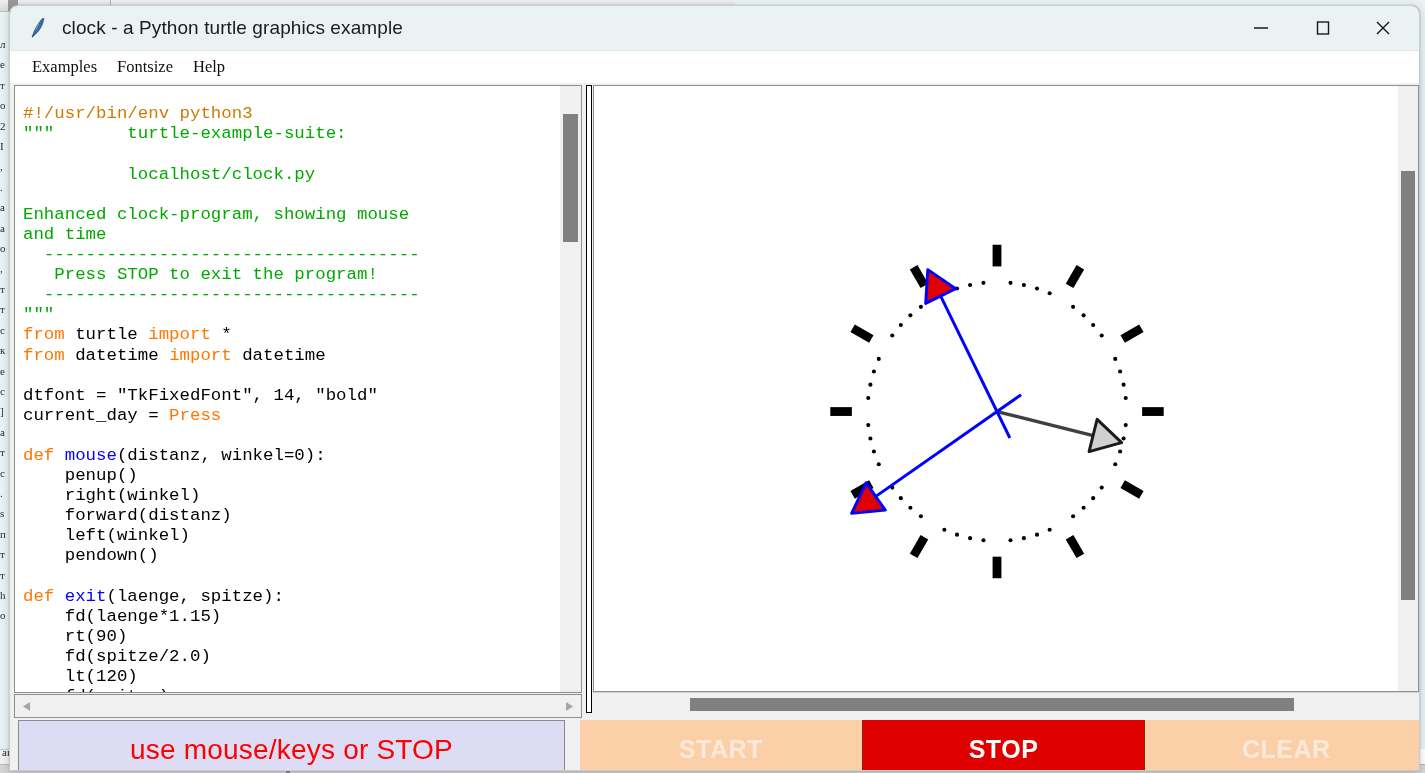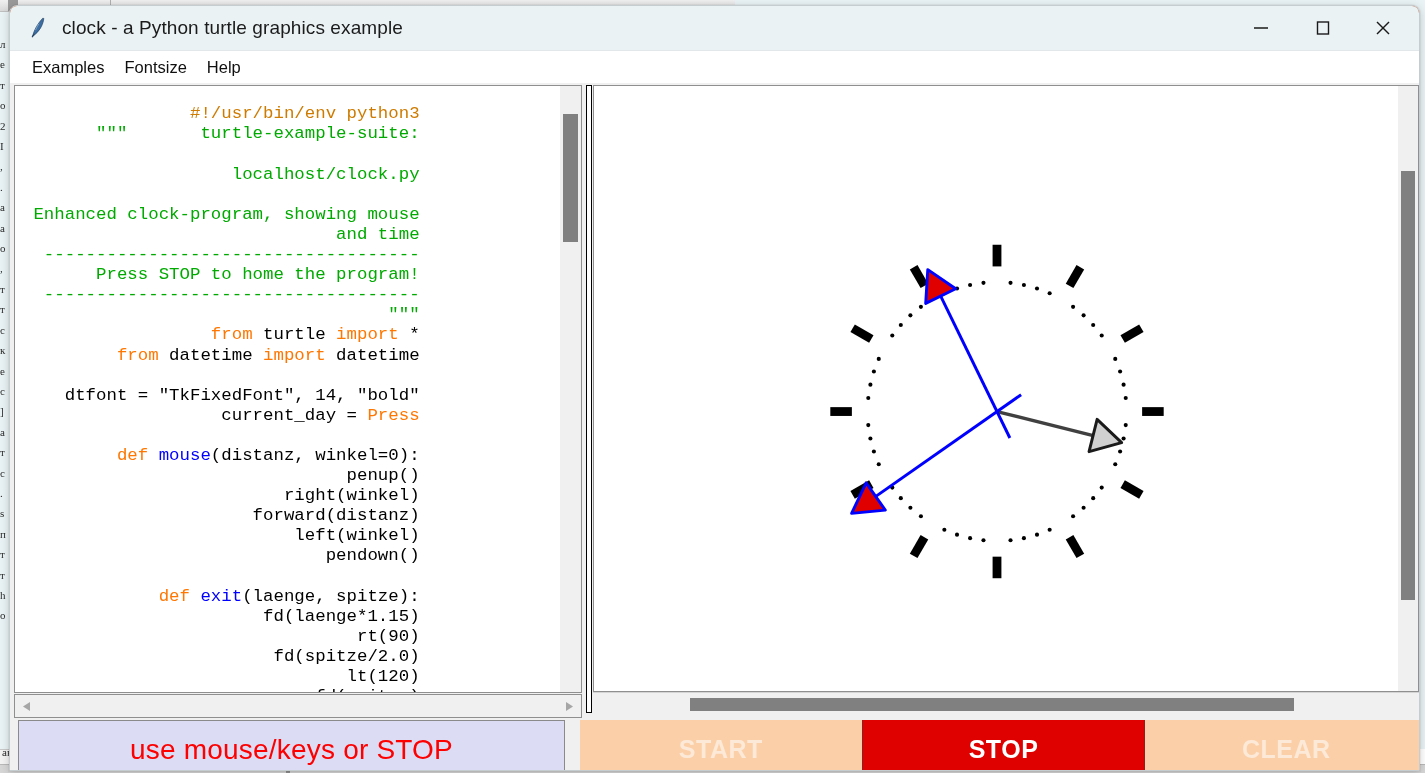--- a/index.html
+++ b/index.html
@@ -41,21 +41,20 @@
   #bg-bottom-strip2{position:absolute;left:286px;top:764px;width:4px;height:9px;background:#8e8e8e;}
 
   
   #window{
     position:absolute;left:9px;top:5px;width:1409px;height:764px;
     background:#c2410c;
     border:1px solid #c6cdd0;
     border-radius:8px 8px 0 0;
     box-shadow:0 0 0 1px rgba(0,0,0,.04), 0 2px 10px rgba(0,0,0,.18);
     overflow:hidden;
-    text-align:right;
   }
 
   
   #titlebar{
     height:44px;background:#eaf2f4;position:relative;
     border-bottom:1px solid #e2e8ea;
   }
   #app-icon{
     position:absolute;left:16px;top:10px;width:24px;height:24px;
   }
@@ -71,21 +70,21 @@
   .wbtn svg{display:block;}
 
   
   #menubar{
     height:32px;background:#ffffff;position:relative;
     display:flex;align-items:center;padding-left:12px;
     border-bottom:1px solid #ffffff;
   }
   .menu-item{
     font-size:16.5px;color:#101010;padding:2px 10px;cursor:default;
-    font-family:Liberation Sans, sans-serif;
+    font-family:Liberation Serif, serif;
   }
 
   
   #body-area{position:absolute;left:0;top:77px;right:0;bottom:0;background:#f0f0f0;}
 
   
   #code-pane{
     position:absolute;left:4px;top:0px;width:564px;bottom:0;
   }
   #code-box{
@@ -259,21 +258,21 @@
     <div id="code-pane">
       <div id="code-box">
         <pre id="code-text"><span class="c-cmt">#!/usr/bin/env python3</span>
 <span class="c-str">"""       turtle-example-suite:</span>
 
 <span class="c-str">          localhost/clock.py</span>
 
 <span class="c-str">Enhanced clock-program, showing mouse</span>
 <span class="c-str">and time</span>
 <span class="c-str">  ------------------------------------</span>
-<span class="c-str">   Press STOP to home the program!</span>
+<span class="c-str">   Press STOP to exit the program!</span>
 <span class="c-str">  ------------------------------------</span>
 <span class="c-str">"""</span>
 <span class="c-kw">from</span> turtle <span class="c-kw">import</span> *
 <span class="c-kw">from</span> datetime <span class="c-kw">import</span> datetime
 
 dtfont = "TkFixedFont", 14, "bold"
 current_day = <span class="c-kw">Press</span>
 
 <span class="c-kw">def</span> <span class="c-def">mouse</span>(distanz, winkel=0):
     penup()

